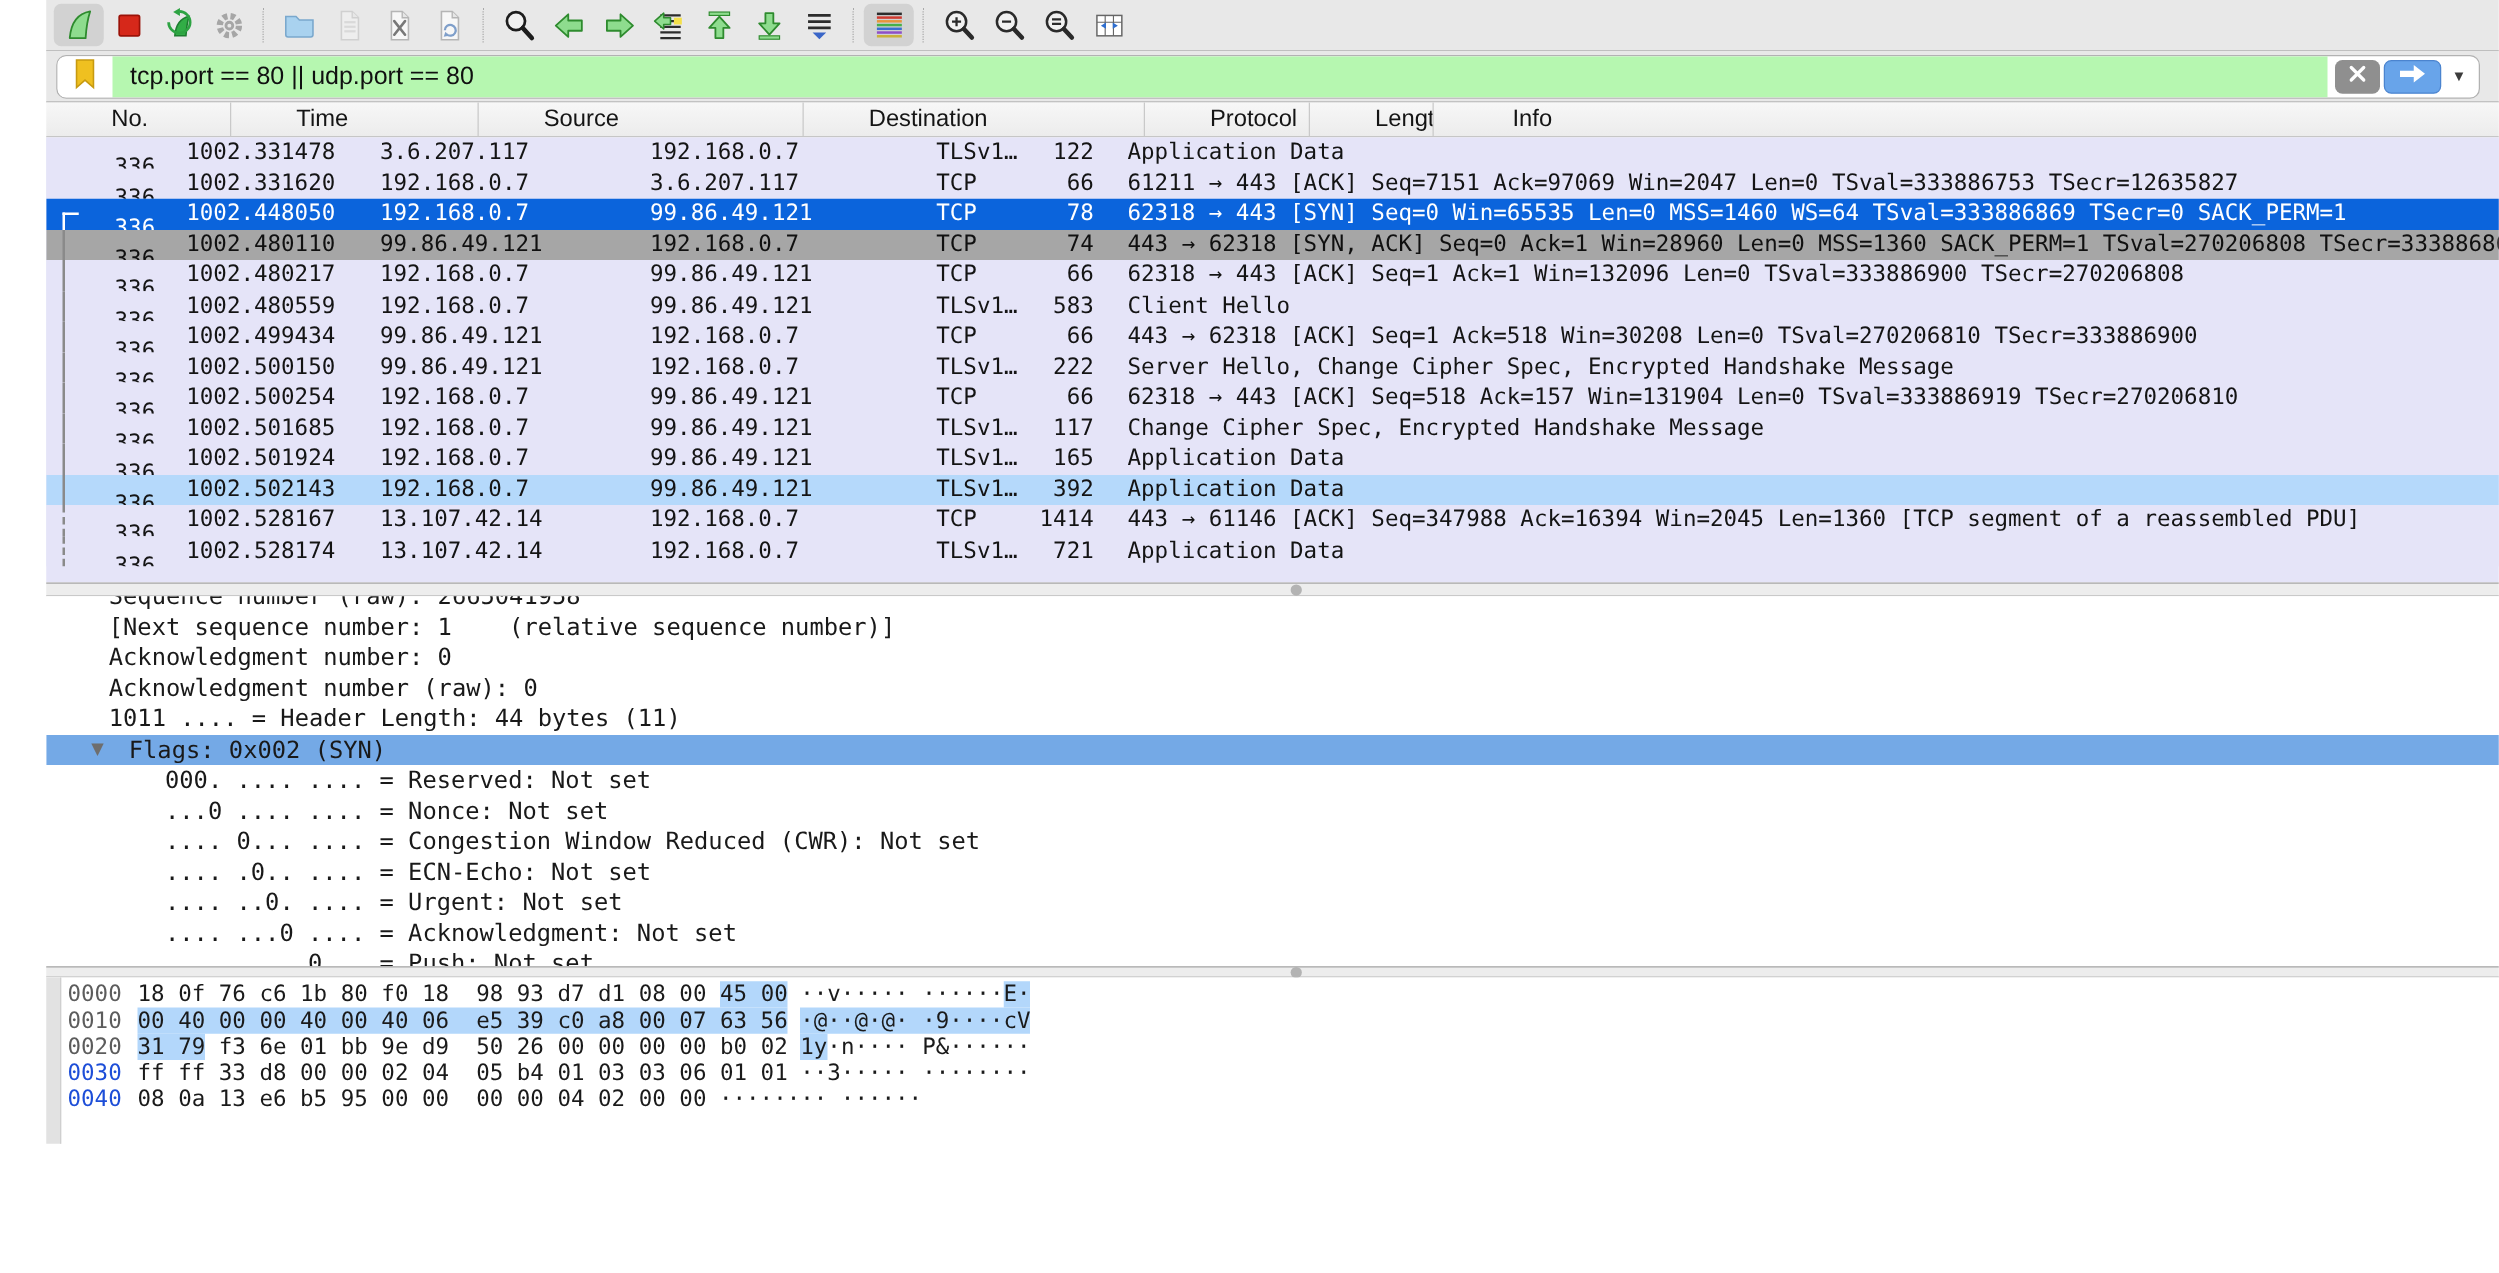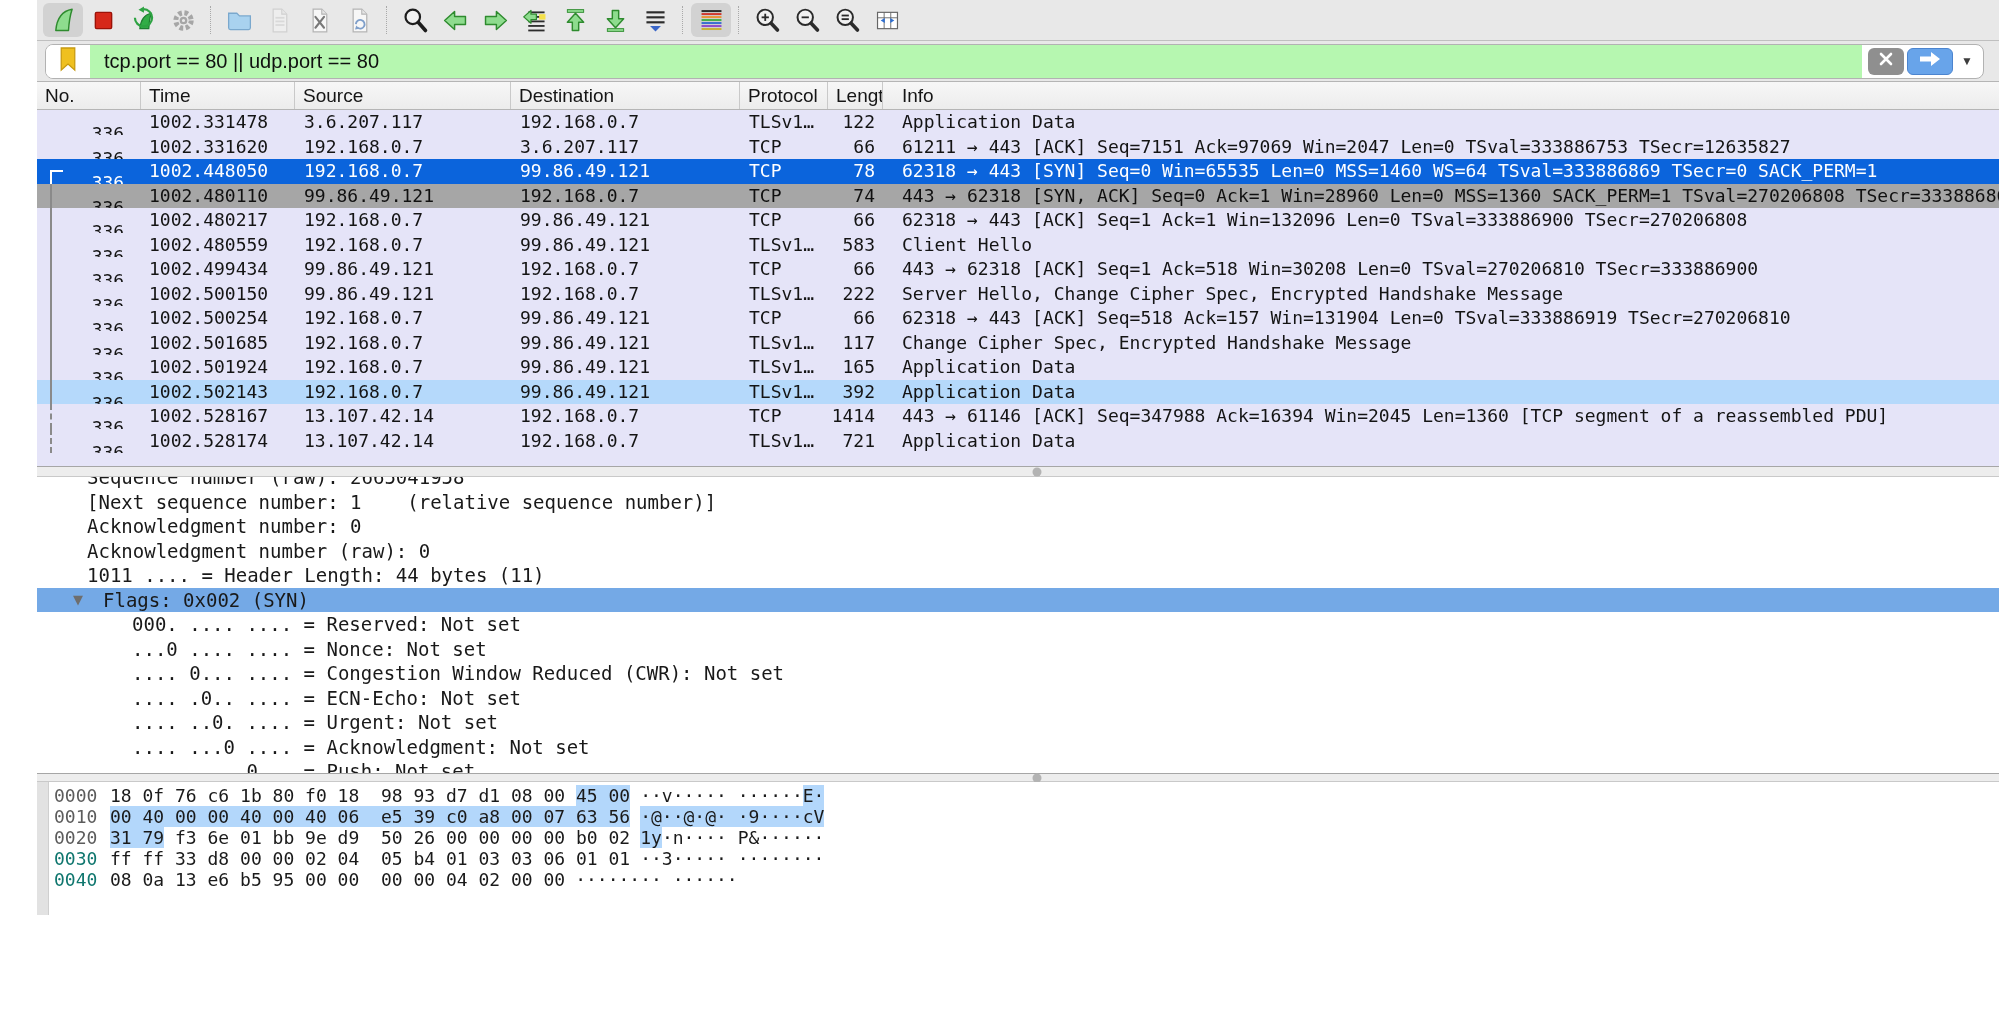--- a/index.html
+++ b/index.html
@@ -28,21 +28,21 @@
   .btn-apply{width:46px;height:27px;background:#68a4ea;border:1px solid #4b84cf;border-radius:6px;
              display:flex;align-items:center;justify-content:center;flex:none;box-sizing:border-box;}
   .chevron{margin:0 10px 0 8px;color:#3c3c3c;font-size:12px;flex:none;}
   .add-btn{width:32px;height:30px;font-size:30px;color:#5a5a5a;display:flex;align-items:center;
            justify-content:center;flex:none;line-height:30px;padding-bottom:4px;box-sizing:border-box;}
 
   
   .pheader{height:27px;background:linear-gradient(#f7f7f7,#ececec);border-bottom:1px solid #b5b5b5;
            display:flex;font-size:19px;color:#151515;}
   .pheader .cell{display:flex;align-items:center;padding-left:8px;border-right:1px solid #c9c9c9;
-                 box-sizing:border-box;overflow:hidden;white-space:nowrap;flex:none;}
+                 box-sizing:border-box;overflow:hidden;white-space:nowrap;flex:none;margin-left:44px;}
   .w-no{width:104px;} .w-time{width:154px;} .w-src{width:216px;} .w-dst{width:229px;}
   .w-proto{width:88px;} .w-len{width:55px;} .w-info{flex:1;min-width:0;}
   .pheader .w-info{padding-left:19px;border-right:none;}
 
   .plist{height:356px;position:relative;background:#fff;}
   .plist-rows{width:1975px;height:100%;background:#e5e4f8;overflow:hidden;
               font-family:"DejaVu Sans Mono",monospace;font-size:18px;color:#141414;}
   .prow{height:24.5px;line-height:24.5px;display:flex;position:relative;white-space:nowrap;background:#e5e4f8;}
   .prow.sel{background:#0b64dc;color:#fff;}
   .prow.syn{background:#a6a6a6;color:#101010;}
@@ -82,21 +82,21 @@
   .ind2 .dtext{padding-left:95px;}
   .twisty{position:absolute;font-size:13px;color:#6e6e6e;top:0;font-family:"DejaVu Sans",sans-serif;}
   .tw-down{left:36px;} .tw-right{left:55px;}
 
   
   .hex{height:133px;background:#fff;position:relative;padding-top:3px;box-sizing:border-box;
        font-family:"DejaVu Sans Mono",monospace;font-size:18px;color:#1a1a1a;}
   .hex-gutter{position:absolute;left:0;top:0;bottom:0;width:11px;background:#e2e2e2;border-right:1px solid #cfcfcf;}
   .hrow{height:21px;line-height:21px;white-space:pre;padding-left:17px;}
   .hoff{display:inline-block;width:46px;margin-right:10px;color:#5c5c5c;}
-  .hoff.dim{color:#0f766e;}
+  .hoff.dim{color:#1d4ed8;}
   .hseg.hl,.aseg.hl{background:#b3d7fb;}
   .hascii{margin-left:10px;}
 </style>
 </head>
 <body>
 
 <div class="app">
 
   <div class="toolbar" id="toolbar">
       <div class="tb-btn pressed">

